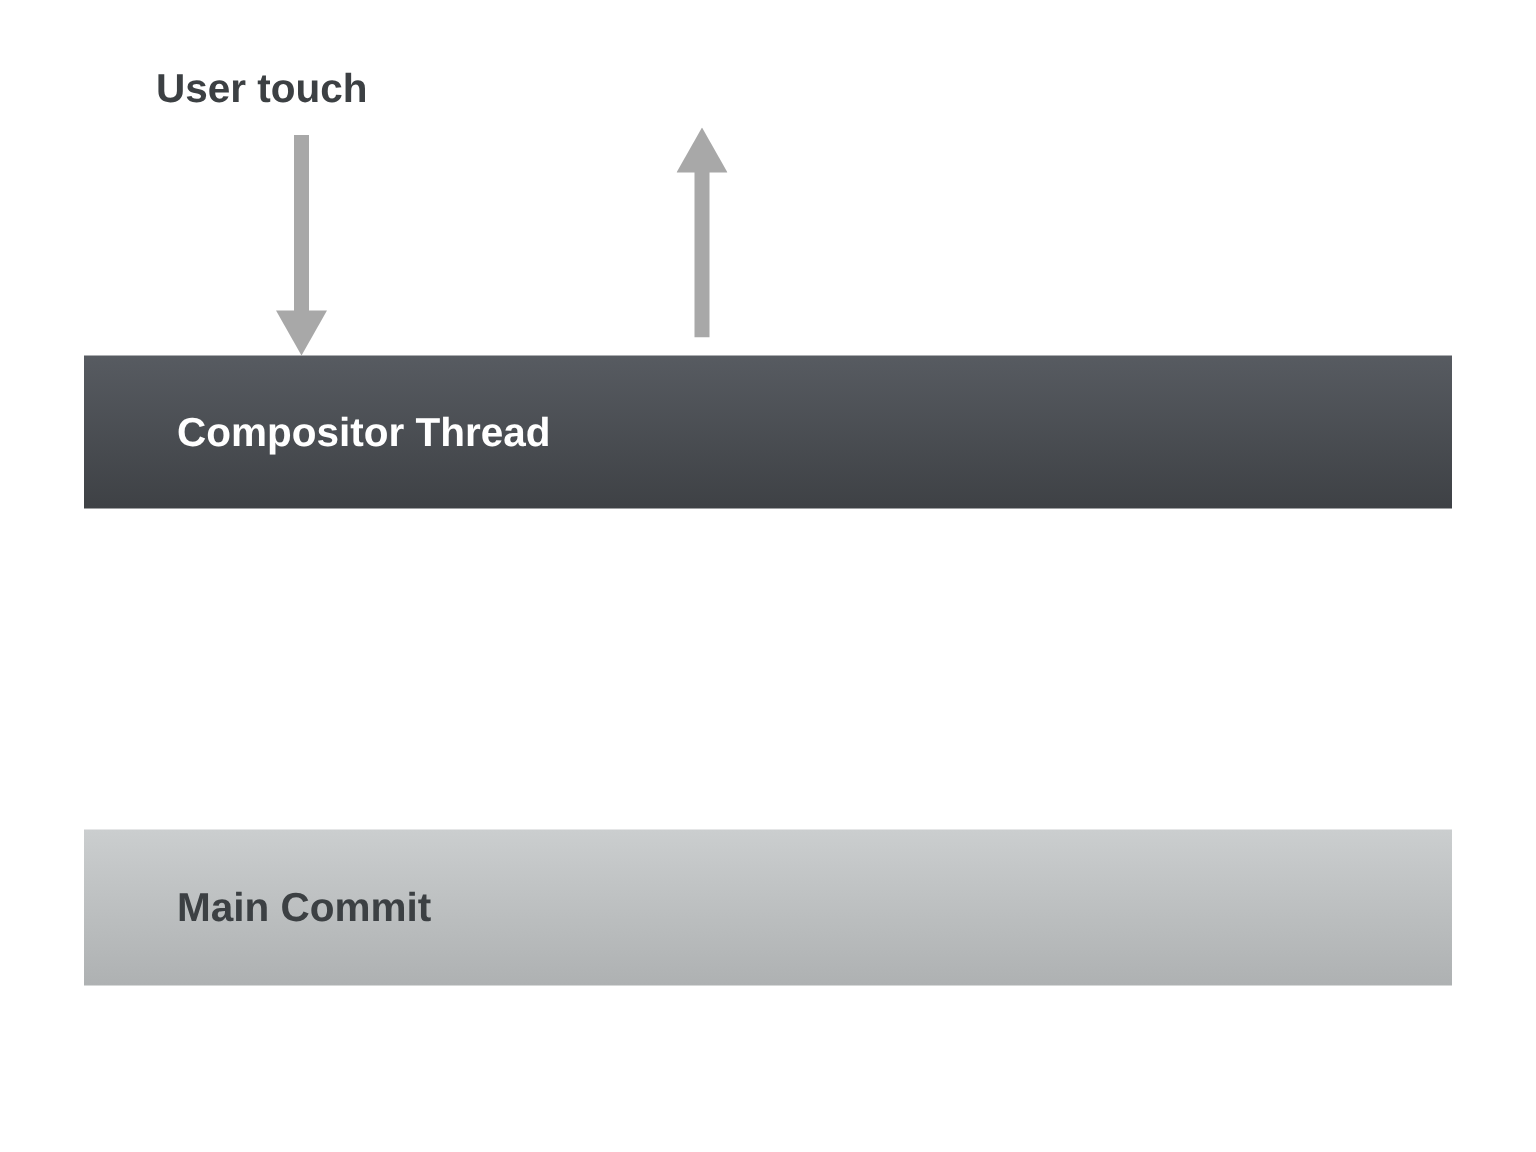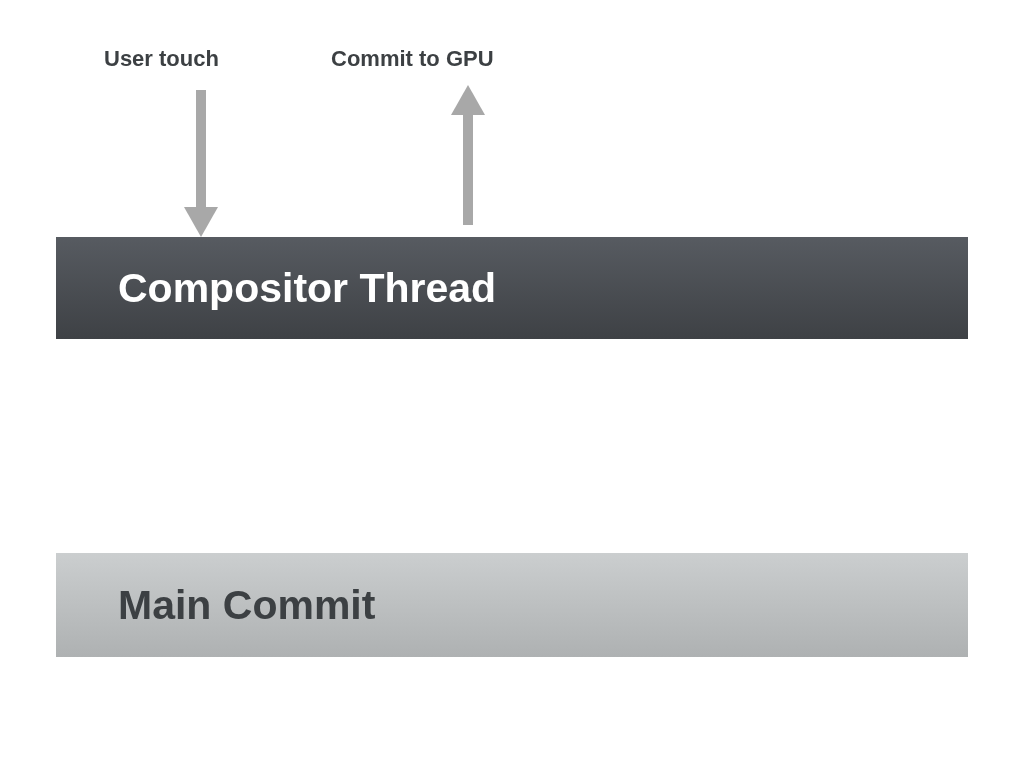--- a/index.html
+++ b/index.html
@@ -13,21 +13,21 @@
   .stage {
     position: relative;
     width: 1024px;
     height: 768px;
     background: var(--background, #ffffff);
     overflow: hidden;
   }
   .top-label {
     position: absolute;
     top: 40px;
-    font-size: 22px;
+    font-size: 27px;
     line-height: 38px;
     font-weight: bold;
     color: var(--text, #3c4043);
     white-space: nowrap;
   }
   .user-touch-label { left: 104px; }
   .commit-gpu-label { left: 331px; }
 
   .arrow {
     position: absolute;
@@ -55,33 +55,32 @@
   }
   .bar-main {
     top: 553px;
     height: 104px;
     background: linear-gradient(to bottom, var(--main-top, #cbcecf), var(--main-bottom, #aeb1b2));
   }
   .bar-main .bar-label {
     color: var(--main-text, #3c4043);
   }
   .bar-label {
-    font-size: 41px;
+    font-size: 27px;
     font-weight: bold;
     white-space: nowrap;
   }
 </style>
 </head>
 <body>
 
 <div class="stage">
 
   <div class="top-label user-touch-label">User touch</div>
 
-  <div class="top-label commit-gpu-label">Commit to GPU</div>
 
   <svg class="arrow arrow-down" width="34" height="147" viewBox="0 0 34 147" aria-hidden="true">
     <rect x="12" y="0" width="10" height="118" fill="#a8a8a8"></rect>
     <polygon points="0,117 34,117 17,147" fill="#a8a8a8"></polygon>
   </svg>
 
   <svg class="arrow arrow-up" width="34" height="140" viewBox="0 0 34 140" aria-hidden="true">
     <polygon points="17,0 34,30 0,30" fill="#a8a8a8"></polygon>
     <rect x="12" y="29" width="10" height="111" fill="#a8a8a8"></rect>
   </svg>

